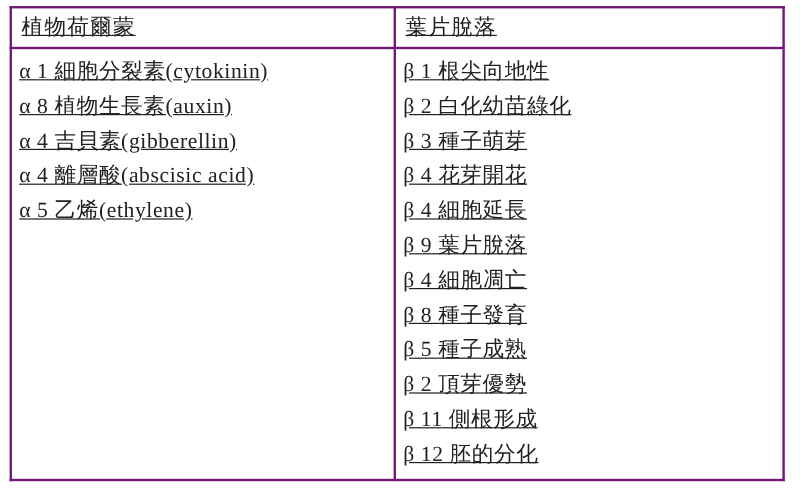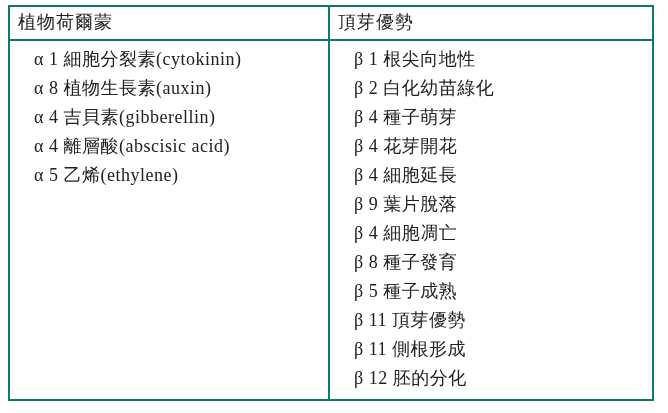--- a/index.html
+++ b/index.html
@@ -19,88 +19,88 @@
   table.hormone-table {
     position: absolute;
     left: 8px;
     top: 5px;
     width: 644px;
     border-collapse: collapse;
     table-layout: fixed;
   }
   table.hormone-table th,
   table.hormone-table td {
-    border: 2px solid #0f766e;
+    border: 2px solid #701a75;
     vertical-align: top;
     text-align: left;
     font-weight: normal;
     font-size: 18px;
     padding: 0;
+    text-decoration: underline;
   }
   table.hormone-table col.col-left  { width: 320px; }
   table.hormone-table col.col-right { width: 324px; }
   th .header-text {
     display: block;
     padding: 5px 8px 6px 8px;
     line-height: 21px;
     letter-spacing: 1px;
   }
   td .cell-lines {
     padding: 4px 6px 6px 6px;
   }
   .line {
     line-height: 29px;
     height: 29px;
     white-space: nowrap;
     letter-spacing: 0.5px;
-    margin-left: 18px;
   }
 </style>
 </head>
 <body>
 
 <div class="page">
   <table class="hormone-table">
     <colgroup>
       <col class="col-left">
       <col class="col-right">
     </colgroup>
     <thead>
       <tr>
         <th>
           <span class="header-text">植物荷爾蒙</span>
         </th>
         <th>
-          <span class="header-text">頂芽優勢</span>
+          <span class="header-text">葉片脫落</span>
         </th>
       </tr>
     </thead>
     <tbody>
       <tr>
         <td>
           <div class="cell-lines">
             <div class="line">α 1 細胞分裂素(cytokinin)</div>
             <div class="line">α 8 植物生長素(auxin)</div>
             <div class="line">α 4 吉貝素(gibberellin)</div>
             <div class="line">α 4 離層酸(abscisic acid)</div>
             <div class="line">α 5 乙烯(ethylene)</div>
           </div>
         </td>
         <td>
           <div class="cell-lines">
             <div class="line">β 1 根尖向地性</div>
             <div class="line">β 2 白化幼苗綠化</div>
-            <div class="line">β 4 種子萌芽</div>
+            <div class="line">β 3 種子萌芽</div>
             <div class="line">β 4 花芽開花</div>
             <div class="line">β 4 細胞延長</div>
             <div class="line">β 9 葉片脫落</div>
             <div class="line">β 4 細胞凋亡</div>
             <div class="line">β 8 種子發育</div>
             <div class="line">β 5 種子成熟</div>
-            <div class="line">β 11 頂芽優勢</div>
+            <div class="line">β 2 頂芽優勢</div>
             <div class="line">β 11 側根形成</div>
             <div class="line">β 12 胚的分化</div>
           </div>
         </td>
       </tr>
     </tbody>
   </table>
 </div>
 
 </body></html>

